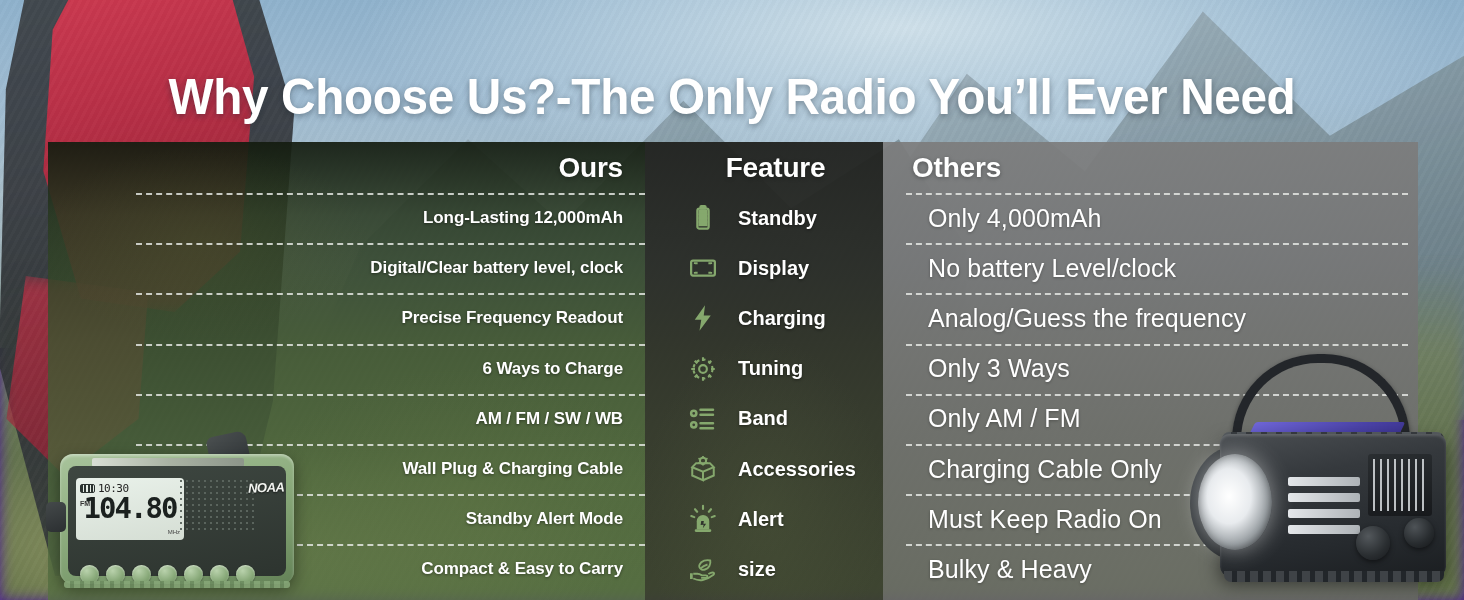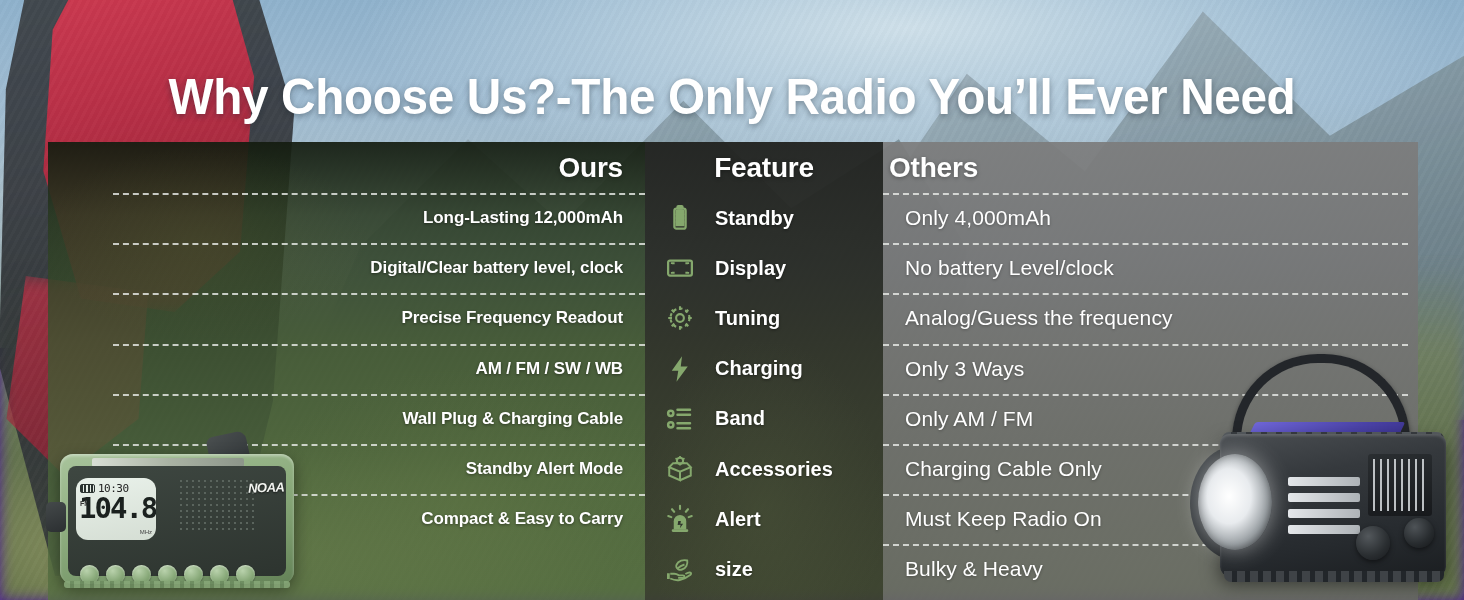--- a/index.html
+++ b/index.html
@@ -132,20 +132,21 @@
   .col-others {
     background:linear-gradient(180deg, rgba(124,124,124,.92) 0%, rgba(114,114,114,.90) 50%, rgba(104,106,100,.90) 100%);
   }
 
   
   .rows {
     position:relative; z-index:3;
     height:100%;
     display:grid;
     grid-template-rows:51px repeat(8, 50.2px);
+    margin-left:23px;
   }
 
   .hcell {
     display:flex; align-items:center;
     font-size:28px; font-weight:bold; color:#fff;
     letter-spacing:-0.2px;
     text-shadow:0 1px 4px rgba(0,0,0,.35);
   }
   .hcell.right { justify-content:flex-end; padding-right:22px; }
   .hcell.center { justify-content:center; }
@@ -170,21 +171,21 @@
     justify-content:flex-end;
     padding-right:22px;
     font-size:17px; font-weight:bold;
     letter-spacing:-0.1px;
     text-shadow:0 1px 3px rgba(0,0,0,.45);
   }
 
   .col-others .cell {
     justify-content:flex-start;
     padding-left:22px;
-    font-size:21px; font-weight:normal;
+    font-size:25px; font-weight:normal;
     letter-spacing:.1px;
     text-shadow:0 1px 3px rgba(0,0,0,.30);
   }
 
   .col-feature .cell {
     justify-content:flex-start;
     padding-left:20px;
     gap:20px;
     font-size:20px; font-weight:bold;
     text-shadow:0 1px 3px rgba(0,0,0,.45);
@@ -207,23 +208,23 @@
     background:linear-gradient(165deg,#a9c49c 0%, #8fae80 40%, #7a9a6c 72%, #648257 100%);
     border-radius:13px;
     box-shadow:0 6px 16px rgba(0,0,0,.42), inset 0 2px 3px rgba(255,255,255,.38);
   }
   .g-bezel {
     position:absolute; left:22px; top:34px; width:218px; height:110px;
     background:linear-gradient(170deg,#3e4741 0%, #2d342f 100%);
     border-radius:8px;
   }
   .g-lcd {
-    position:absolute; left:30px; top:46px; width:80px; height:62px;
+    position:absolute; left:30px; top:46px; width:108px; height:62px;
     background:linear-gradient(170deg,#e9f1ea 0%, #d5ded4 100%);
-    border-radius:12px;
+    border-radius:4px;
     overflow:hidden;
   }
   .g-lcd .lcd-top {
     position:absolute; left:4px; top:3px; right:4px; height:14px;
     display:flex; align-items:center; gap:3px;
   }
   .g-batt {
     width:15px; height:9px; border:1.4px solid #2b3330; border-radius:2px;
     background:repeating-linear-gradient(90deg,#2b3330 0 2px, transparent 2px 3.4px);
   }
@@ -365,20 +366,21 @@
   <div class="title">Why Choose Us?-The Only Radio You’ll Ever Need</div>
 
   <div class="table">
 
     <div class="col col-ours">
       <div class="rows">
         <div class="hcell right">Ours</div>
         <div class="cell">Long-Lasting 12,000mAh</div>
         <div class="cell">Digital/Clear battery level, clock</div>
         <div class="cell">Precise Frequency Readout</div>
+        <div class="cell">6 Ways to Charge</div>
         <div class="cell">AM / FM / SW / WB</div>
         <div class="cell">Wall Plug &amp; Charging Cable</div>
         <div class="cell">Standby Alert Mode</div>
         <div class="cell">Compact &amp; Easy to Carry</div>
       </div>
     </div>
 
     <div class="col col-feature">
       <div class="rows">
         <div class="hcell center">Feature</div>
@@ -402,36 +404,36 @@
             <svg viewBox="0 0 24 24" fill="none" stroke="#85a86d" stroke-width="1.8">
               <rect x="2.5" y="6" width="19" height="12" rx="1.4"></rect>
               <path d="M5.5 8.8V8.2h2.2M5.5 15.2v.6h2.2M18.5 8.8V8.2h-2.2M18.5 15.2v.6h-2.2" stroke-width="1.6"></path>
             </svg>
           </span>
           <span>Display</span>
         </div>
 
         <div class="cell">
           <span class="ficon">
+            <svg viewBox="0 0 24 24">
+              <path d="M13.6 1.8 5.4 13.4h5.2L9.2 22.2l9-12.2h-5.6z" fill="#85a86d"></path>
+            </svg>
+          </span>
+          <span>Charging</span>
+        </div>
+
+        <div class="cell">
+          <span class="ficon">
             <svg viewBox="0 0 24 24" fill="none" stroke="#85a86d" stroke-width="1.7">
               <circle cx="12" cy="12" r="3.1"></circle>
               <path d="M12 2.6v3M12 18.4v3M21.4 12h-3M5.6 12h-3M18.6 5.4l-2.1 2.1M7.5 16.5l-2.1 2.1M18.6 18.6l-2.1-2.1M7.5 7.5L5.4 5.4"></path>
               <circle cx="12" cy="12" r="7.6" stroke-dasharray="2.6 2.4"></circle>
             </svg>
           </span>
           <span>Tuning</span>
-        </div>
-
-        <div class="cell">
-          <span class="ficon">
-            <svg viewBox="0 0 24 24">
-              <path d="M13.6 1.8 5.4 13.4h5.2L9.2 22.2l9-12.2h-5.6z" fill="#85a86d"></path>
-            </svg>
-          </span>
-          <span>Charging</span>
         </div>
 
         <div class="cell">
           <span class="ficon">
             <svg viewBox="0 0 24 24" fill="none" stroke="#85a86d" stroke-width="2">
               <circle cx="4.6" cy="7.4" r="2.1"></circle>
               <circle cx="4.6" cy="16.6" r="2.1"></circle>
               <path d="M10 4.6h10M10 8.6h10M10 15.4h10M10 19.4h10" stroke-linecap="round"></path>
             </svg>
           </span>

